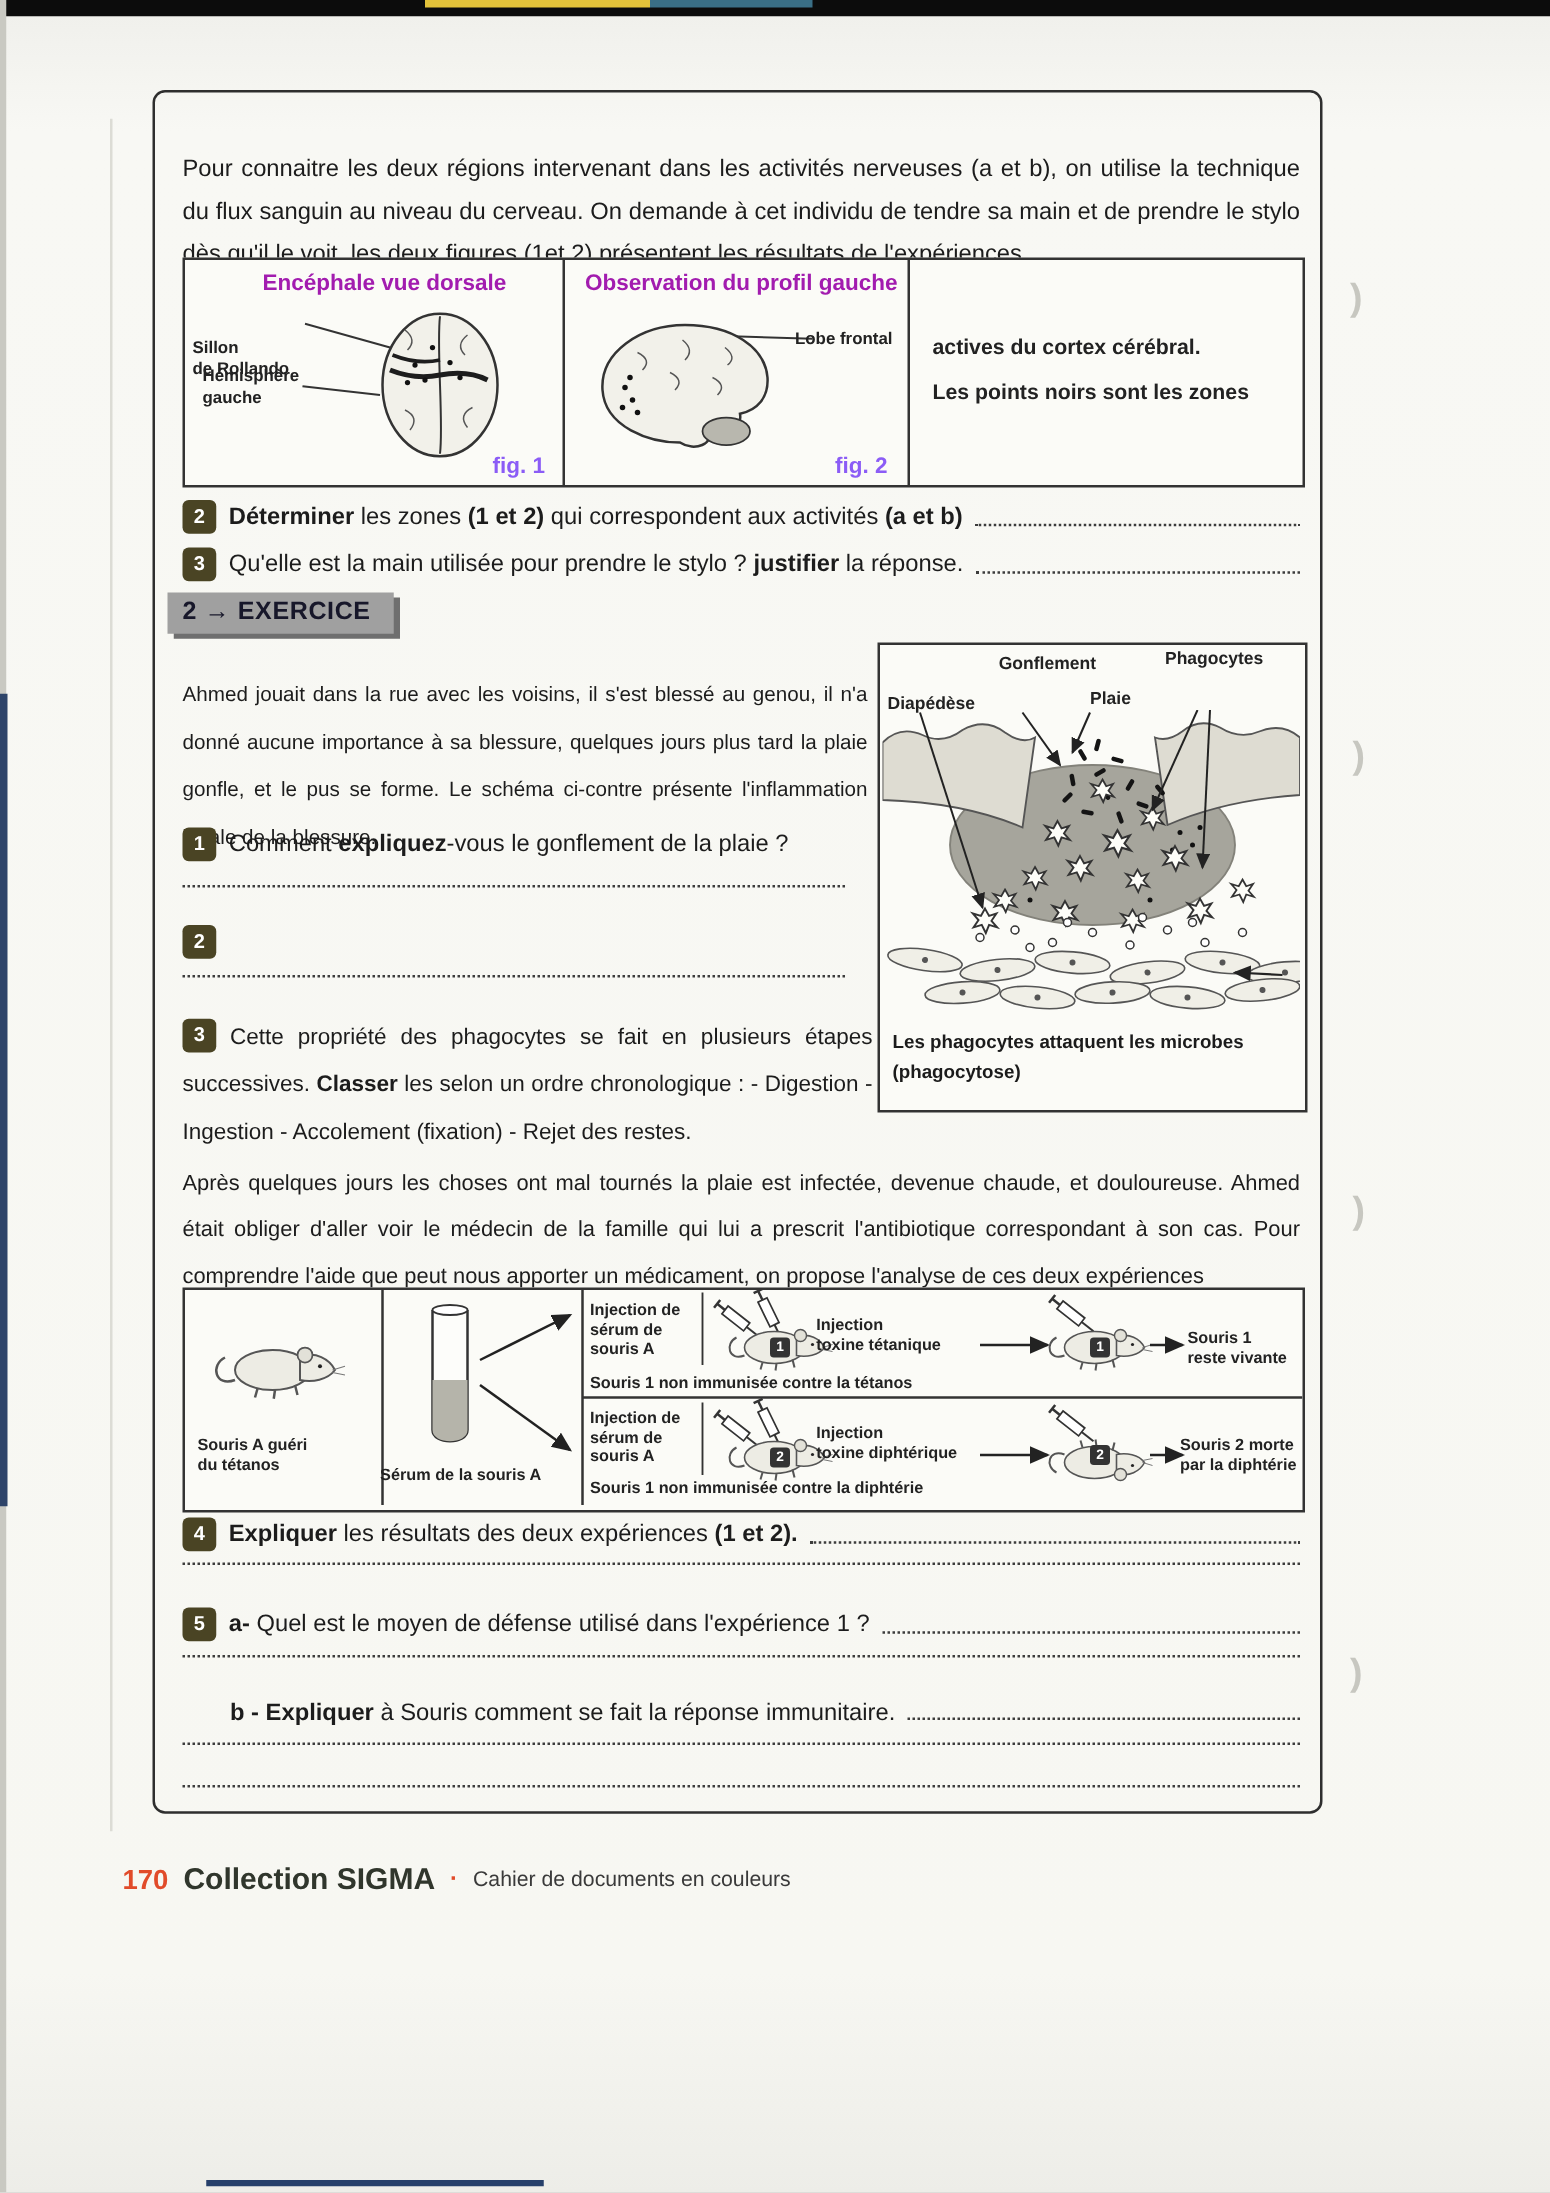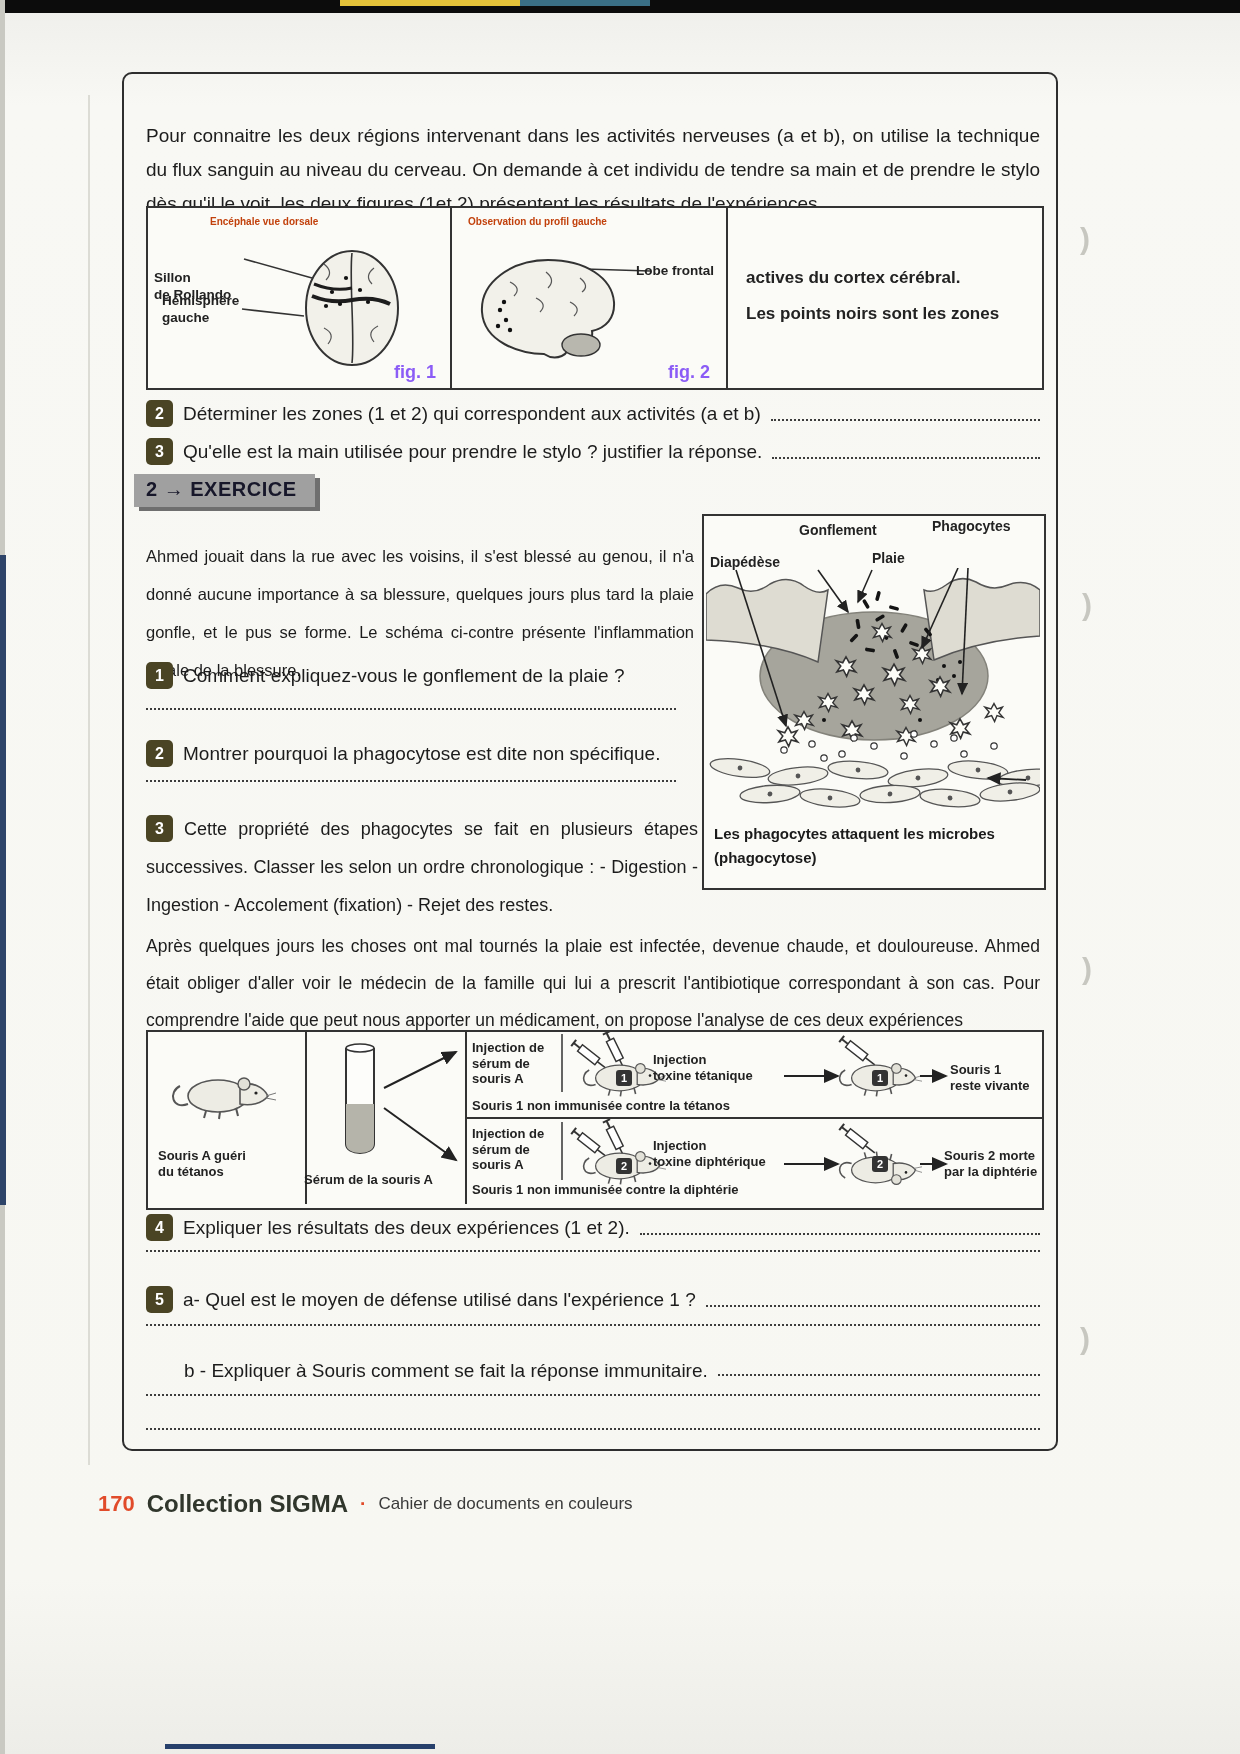--- a/index.html
+++ b/index.html
@@ -21,32 +21,32 @@
   .para{position:absolute;text-align:justify;}
   .intro{left:22px;top:26px;width:894px;font-size:19px;line-height:34px;}
   .para-ex{left:22px;top:446px;width:548px;font-size:16.5px;line-height:38px;}
   .para2{left:22px;top:836px;width:894px;font-size:17.5px;line-height:37px;}
   
   .q-line{position:absolute;display:flex;align-items:center;gap:10px;font-size:19px;}
   .q-wrap{position:absolute;font-size:18px;line-height:38px;text-align:justify;}
   .badge{width:27px;height:27px;flex:none;background:#4a4424;color:#fff;font-weight:bold;
          font-size:16px;display:flex;align-items:center;justify-content:center;border-radius:5px;}
   .badge-float{float:left;margin-right:11px;margin-top:5px;display:flex;width:27px;height:27px;}
-  .b{font-weight:normal;margin-top:42px;}
+  .b{font-weight:bold;margin-top:42px;}
   .dotfill{flex:1;border-bottom:2.6px dotted #3c3c3c;align-self:flex-end;margin-bottom:6px;min-width:30px;}
   .ans-line{position:absolute;height:0;border-bottom:2.6px dotted #3c3c3c;}
   
   .ex-header{position:absolute;left:10px;top:400px;background:#a0a0a0;color:#17172a;
              font-weight:bold;font-size:20px;padding:4px 18px 6px 12px;box-shadow:5px 4px 0 #6f6f6f;
              letter-spacing:.5px;}
   
   .fig-box{position:absolute;border:2px solid #333;background:#fbfbf7;}
   .brain-box{left:22px;top:132px;width:894px;height:180px;}
   .vdiv{position:absolute;top:0;width:2px;height:100%;background:#333;}
-  .fig-title{position:absolute;font-weight:bold;font-size:10px;color:#c2410c;}
+  .fig-title{position:absolute;font-weight:bold;font-size:18px;color:#a21caf;}
   .fig-label{position:absolute;font-weight:bold;font-size:13.5px;line-height:17px;color:#222;}
   .fig-caption{position:absolute;font-weight:bold;font-size:18px;color:#8b5cf6;}
   .brain-note{position:absolute;left:598px;top:52px;width:286px;font-weight:bold;
               font-size:17px;line-height:36px;color:#222;}
   .wound-box{left:578px;top:440px;width:340px;height:372px;}
   .wound-caption{position:absolute;left:10px;top:306px;font-weight:bold;font-size:15px;line-height:24px;color:#1b1b1b;}
   .exp-box{left:22px;top:956px;width:894px;height:176px;}
   .exp-label{position:absolute;font-weight:bold;font-size:13px;line-height:15.5px;color:#222;}
   .mouse-badge{position:absolute;width:16px;height:16px;background:#333;color:#fff;font-size:11px;
                font-weight:bold;display:flex;align-items:center;justify-content:center;border-radius:3px;}
@@ -252,21 +252,20 @@
     </div>
 
     <div class="q-line" style="left:22px;top:588px;width:548px;">
       <span class="badge">1</span>
       <span class="q-text"><span>Comment </span><b class="b">expliquez</b><span>-vous le gonflement de la plaie ?</span></span>
     </div>
     <div class="ans-line" style="left:22px;top:634px;width:530px;"></div>
 
     <div class="q-line" style="left:22px;top:666px;width:548px;">
       <span class="badge">2</span>
-      <span class="q-text"><b class="b">Montrer</b><span> pourquoi la phagocytose est dite non spécifique.</span></span>
     </div>
     <div class="ans-line" style="left:22px;top:706px;width:530px;"></div>
 
     <div class="q-wrap" style="left:22px;top:736px;width:552px;">
       <span class="badge badge-float">3</span>
       <span>Cette propriété des phagocytes se fait en plusieurs étapes successives. </span><b class="b">Classer</b><span> les selon un ordre chronologique : - Digestion - Ingestion - Accolement (fixation) - Rejet des restes.</span>
     </div>
 
     <p class="para para2">Après quelques jours les choses ont mal tournés la plaie est infectée, devenue chaude, et douloureuse. Ahmed était obliger d'aller voir le médecin de la famille qui lui a prescrit l'antibiotique correspondant à son cas. Pour comprendre l'aide que peut nous apporter un médicament, on propose l'analyse de ces deux expériences</p>
 

